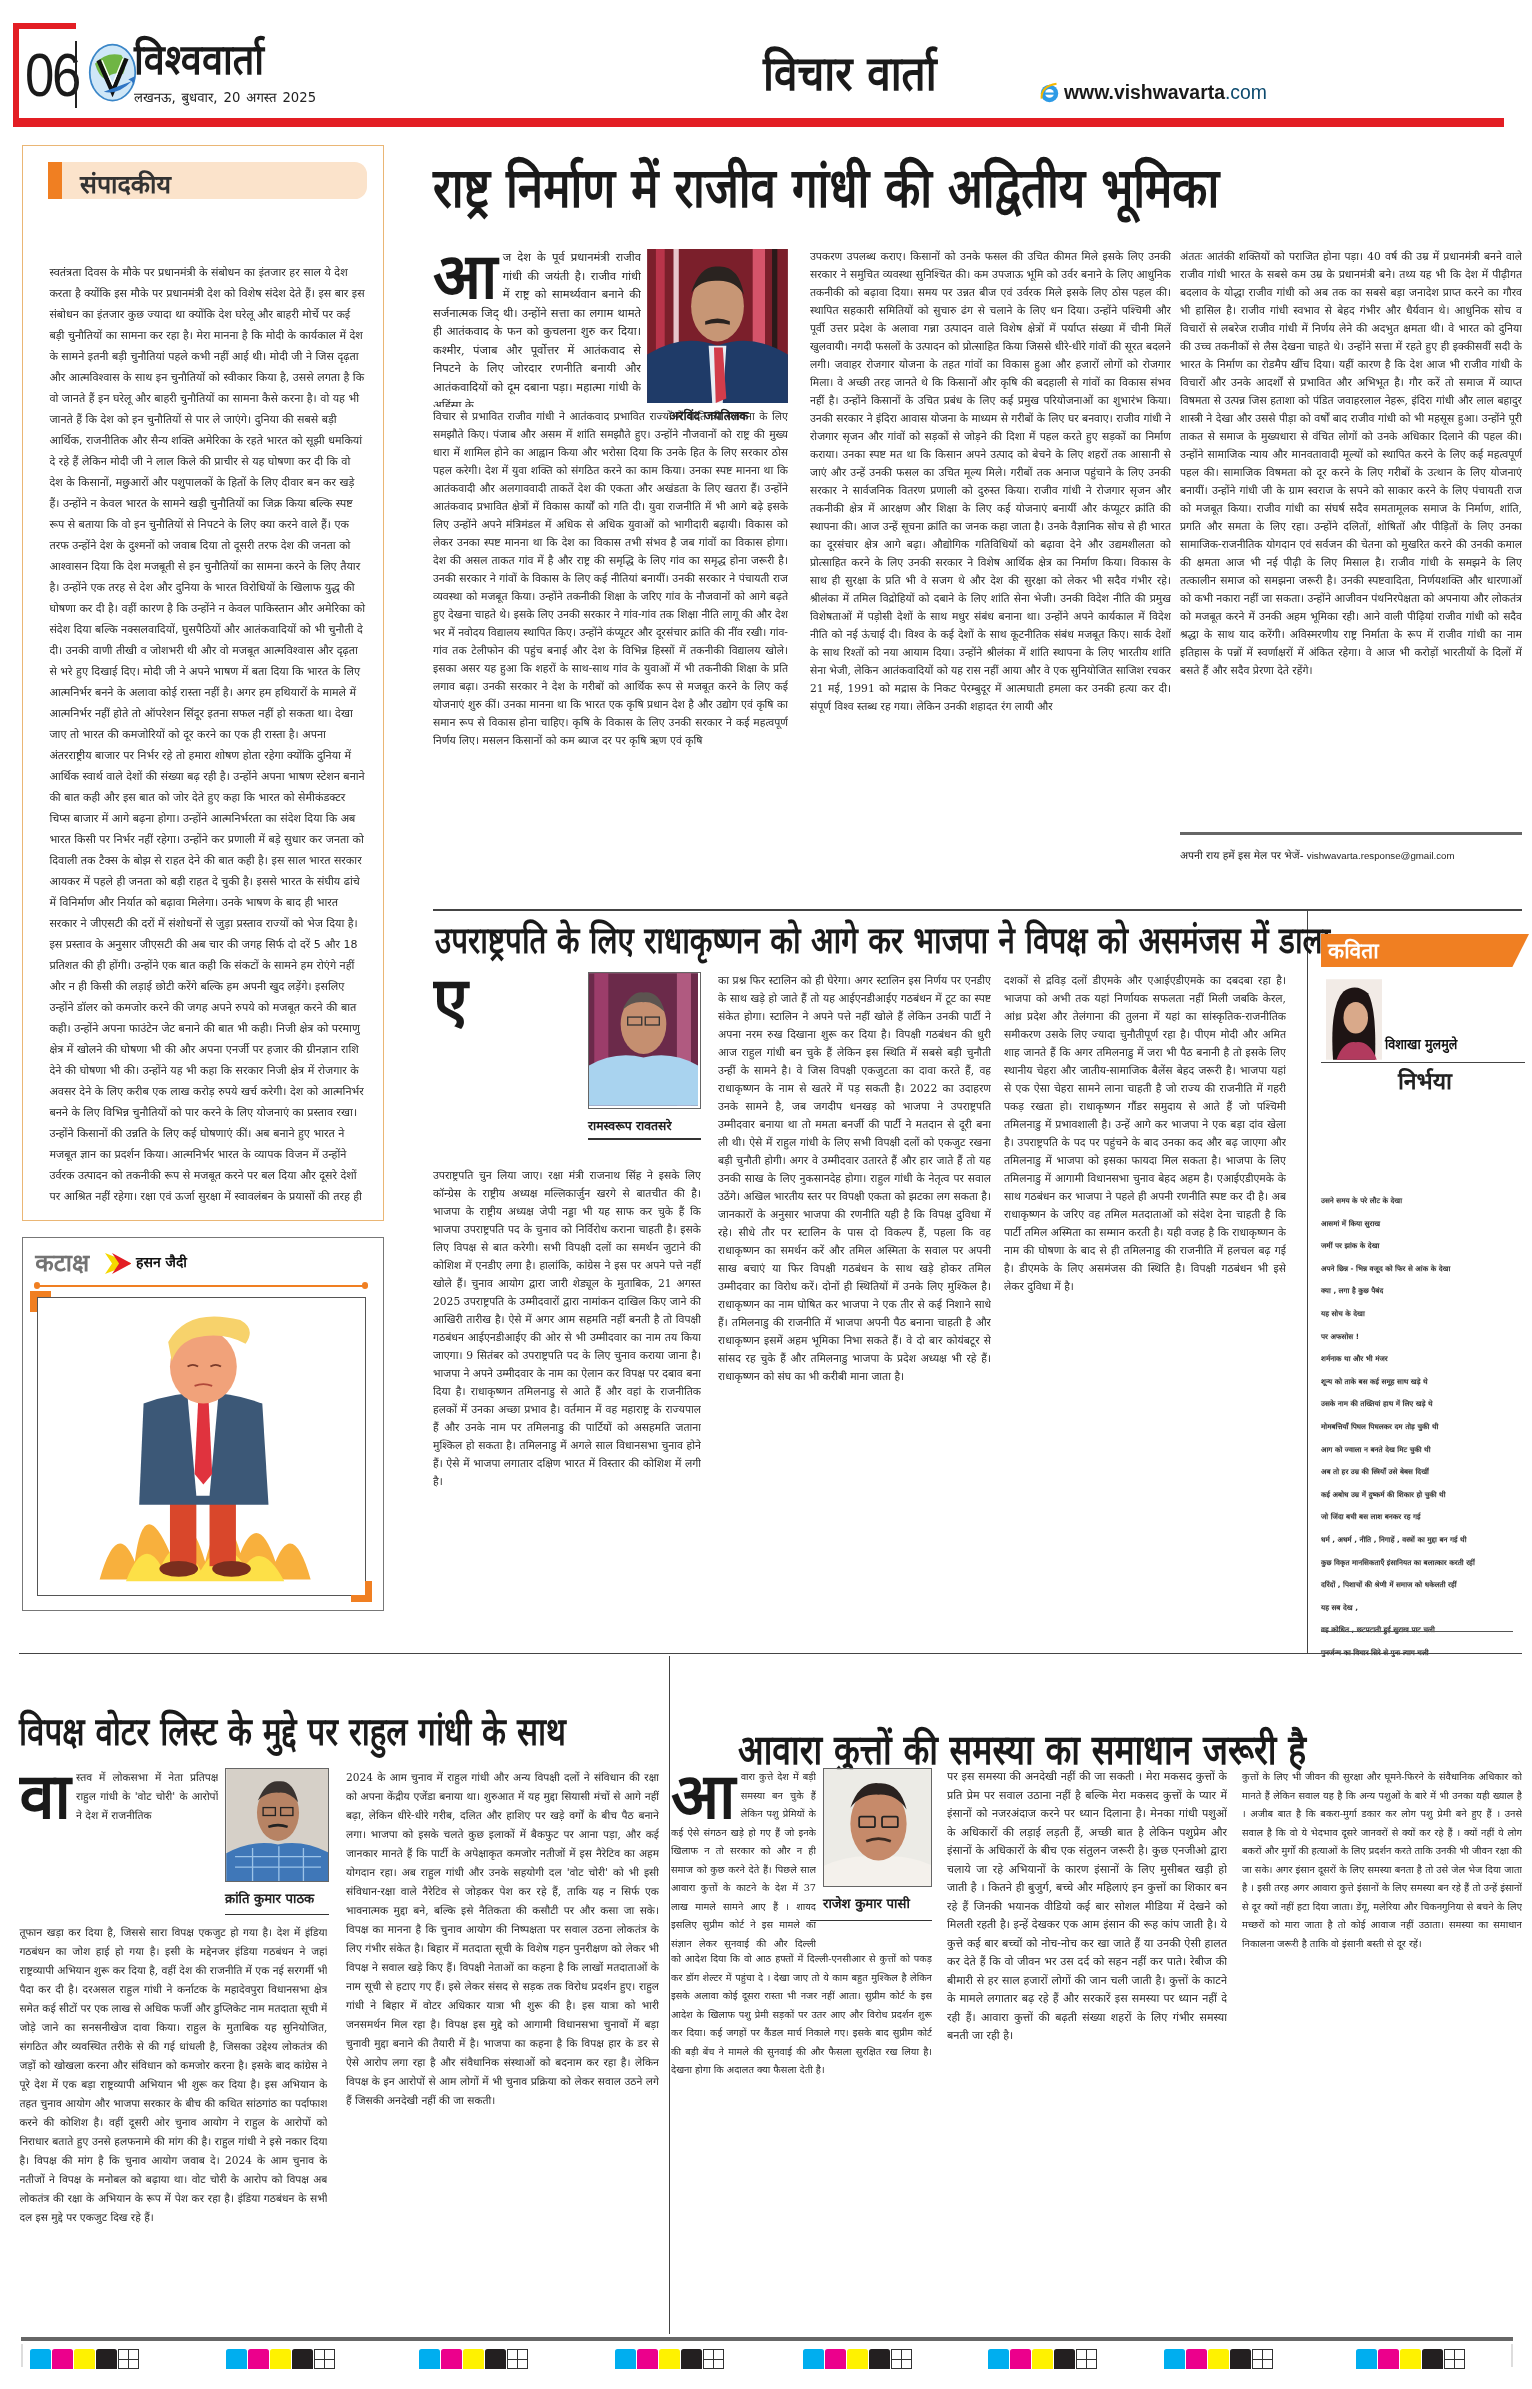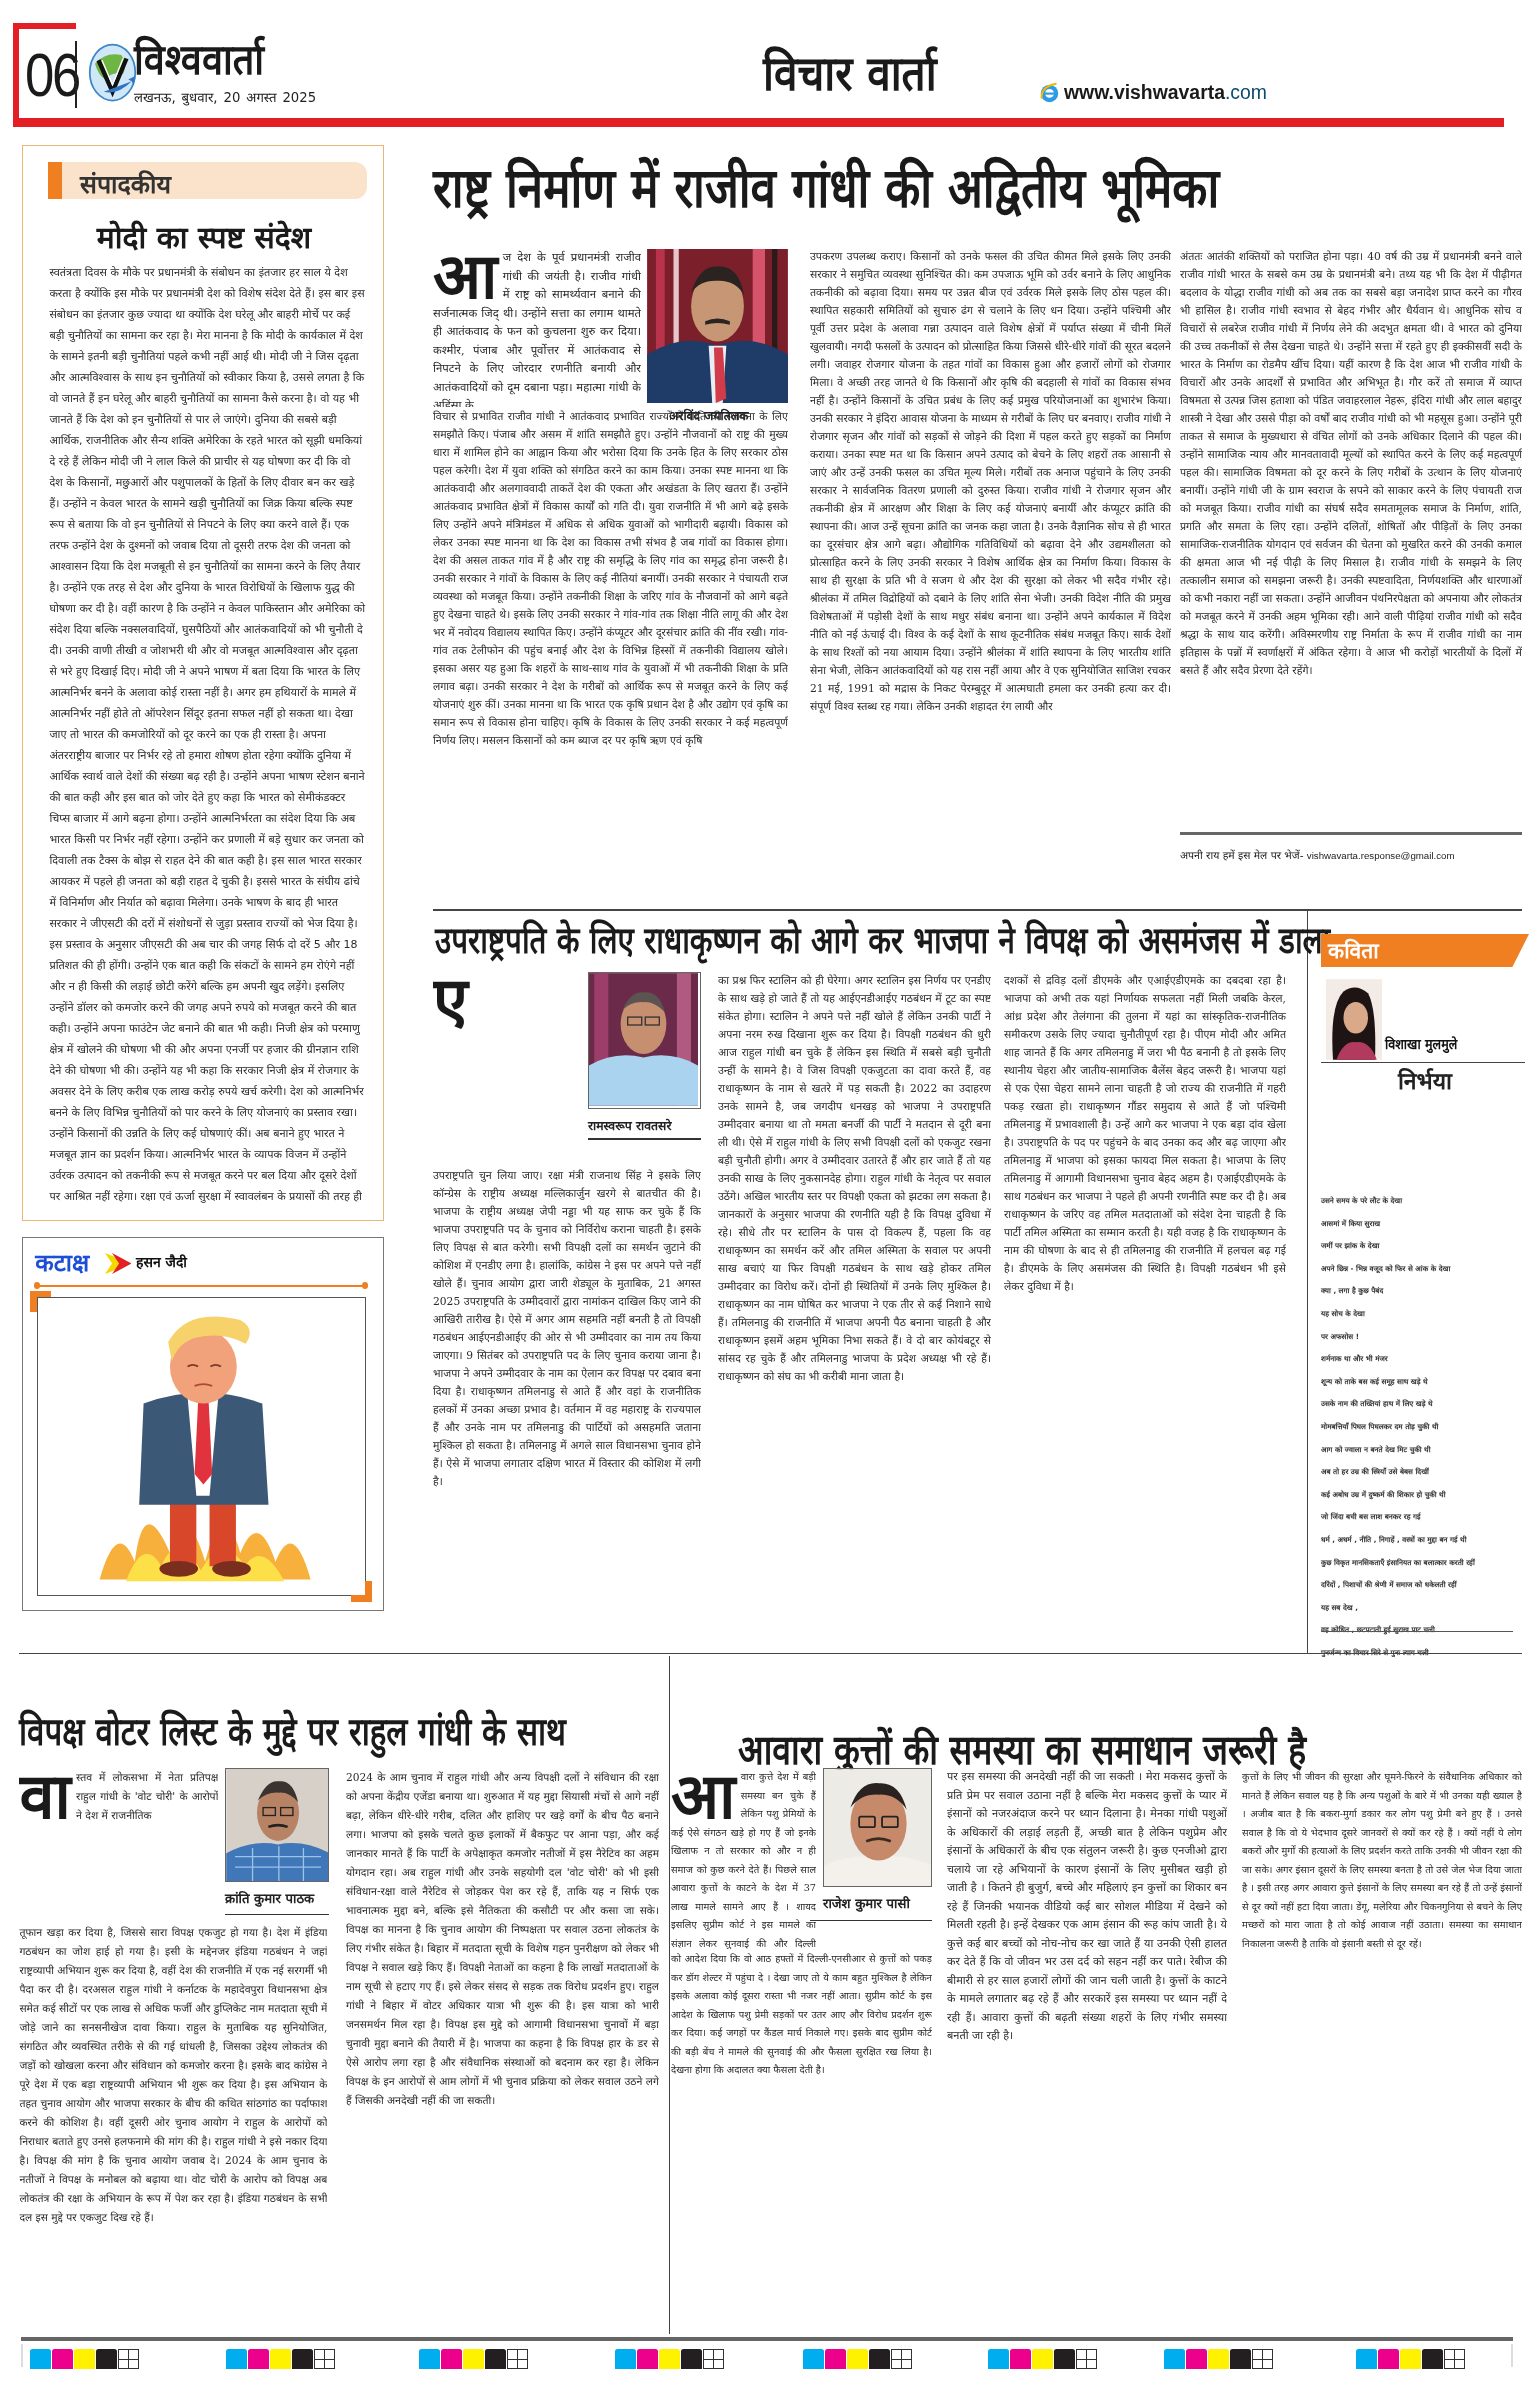--- a/index.html
+++ b/index.html
@@ -25,21 +25,21 @@
   .dropcap { float: left; font-size: 63px; line-height: 53px; font-weight: bold; margin: 1.8px 5.3px 0 0; font-family: "DejaVu Sans", sans-serif; color: #1a1a1a; }
   .editorial-full { position: absolute; left: 22px; top: 145px; width: 362px; height: 1076px; border: 1.8px solid #eab675; }
   .ed-label { position: absolute; left: 25px; top: 16px; width: 319px; height: 37px; background: #fbe3cb; border-radius: 0 12.3px 12.3px 0; padding-left: 28px; }
   .ed-label-bar { position: absolute; left: 0; top: 0; width: 14px; height: 37px; background: #f07f22; }
   .ed-label-text { position: absolute; left: 32px; top: 3.5px; font-size: 25px; font-weight: bold; color: #333; }
   .ed-title { position: absolute; left: 0; top: 70px; width: 362px; text-align: center; font-size: 30px; font-weight: bold; color: #1a1a1a; }
   .ed-body { position: absolute; left: 26.4px; top: 116px; width: 317px; height: 947px; font-family: "DejaVu Sans", sans-serif; font-size: 11px; line-height: 21px; text-align: left; }
 
   
   .cartoon-box { position: absolute; left: 22px; top: 1237px; width: 362px; height: 374px; border: 1.8px solid #777; }
-  .cartoon-label { position: absolute; left: 12.3px; top: 7px; font-size: 24px; font-weight: bold; color: #1d4ed8; }
+  .cartoon-label { position: absolute; left: 12.3px; top: 7px; font-size: 24px; font-weight: bold; color: #737373; }
   .cartoon-arrow { position: absolute; left: 82px; top: 13.2px; width: 26.4px; height: 25px; }
   .cartoonist { position: absolute; left: 113px; top: 14px; font-size: 14px; font-weight: bold; color: #111; }
   .cartoon-rule { position: absolute; left: 12.3px; top: 47px; width: 331px; height: 1.8px; background: #f07f22; }
   .cartoon-rule::before, .cartoon-rule::after { content: ""; position: absolute; top: -2.6px; width: 6.2px; height: 6.2px; border-radius: 50%; background: #f07f22; }
   .cartoon-rule::before { left: -1.8px; } .cartoon-rule::after { right: -1.8px; }
   .cartoon-frame { position: absolute; left: 14px; top: 59px; width: 329px; height: 299px; border: 1.8px solid #555; background: #fff; overflow: hidden; }
   .corner-tl { position: absolute; left: 7px; top: 53px; width: 21px; height: 21px; border-left: 7px solid #f07f22; border-top: 7px solid #f07f22; }
   .corner-br { position: absolute; left: 328px; top: 343px; width: 21px; height: 21px; border-right: 7px solid #f07f22; border-bottom: 7px solid #f07f22; }
 
   
@@ -124,21 +124,20 @@
     <path d="M3 20 Q2 6 20 3" fill="none" stroke="#f5b700" stroke-width="2.2"></path>
   </svg>
   <a class="website"><span>www.vishwavarta</span><span class="tld">.com</span></a>
 </header>
 
 <section class="editorial-full">
   <div class="ed-label">
     <div class="ed-label-bar"></div>
     <div class="ed-label-text">संपादकीय</div>
   </div>
-  <h2 class="ed-title">मोदी का स्पष्ट संदेश</h2>
   <div class="col-text ed-body">स्वतंत्रता दिवस के मौके पर प्रधानमंत्री के संबोधन का इंतजार हर साल ये देश करता है क्योंकि इस मौके पर प्रधानमंत्री देश को विशेष संदेश देते हैं। इस बार इस संबोधन का इंतजार कुछ ज्यादा था क्योंकि देश घरेलू और बाहरी मोर्चे पर कई बड़ी चुनौतियों का सामना कर रहा है। मेरा मानना है कि मोदी के कार्यकाल में देश के सामने इतनी बड़ी चुनौतियां पहले कभी नहीं आई थी। मोदी जी ने जिस दृढ़ता और आत्मविश्वास के साथ इन चुनौतियों को स्वीकार किया है, उससे लगता है कि वो जानते हैं इन घरेलू और बाहरी चुनौतियों का सामना कैसे करना है। वो यह भी जानते हैं कि देश को इन चुनौतियों से पार ले जाएंगे। दुनिया की सबसे बड़ी आर्थिक, राजनीतिक और सैन्य शक्ति अमेरिका के रहते भारत को सूझी धमकियां दे रहे हैं लेकिन मोदी जी ने लाल किले की प्राचीर से यह घोषणा कर दी कि वो देश के किसानों, मछुआरों और पशुपालकों के हितों के लिए दीवार बन कर खड़े हैं। उन्होंने न केवल भारत के सामने खड़ी चुनौतियों का जिक्र किया बल्कि स्पष्ट रूप से बताया कि वो इन चुनौतियों से निपटने के लिए क्या करने वाले हैं। एक तरफ उन्होंने देश के दुश्मनों को जवाब दिया तो दूसरी तरफ देश की जनता को आश्वासन दिया कि देश मजबूती से इन चुनौतियों का सामना करने के लिए तैयार है। उन्होंने एक तरह से देश और दुनिया के भारत विरोधियों के खिलाफ युद्ध की घोषणा कर दी है। वहीं कारण है कि उन्होंने न केवल पाकिस्तान और अमेरिका को संदेश दिया बल्कि नक्सलवादियों, घुसपैठियों और आतंकवादियों को भी चुनौती दे दी। उनकी वाणी तीखी व जोशभरी थी और वो मजबूत आत्मविश्वास और दृढ़ता से भरे हुए दिखाई दिए। मोदी जी ने अपने भाषण में बता दिया कि भारत के लिए आत्मनिर्भर बनने के अलावा कोई रास्ता नहीं है। अगर हम हथियारों के मामले में आत्मनिर्भर नहीं होते तो ऑपरेशन सिंदूर इतना सफल नहीं हो सकता था। देखा जाए तो भारत की कमजोरियों को दूर करने का एक ही रास्ता है। अपना अंतरराष्ट्रीय बाजार पर निर्भर रहे तो हमारा शोषण होता रहेगा क्योंकि दुनिया में आर्थिक स्वार्थ वाले देशों की संख्या बढ़ रही है। उन्होंने अपना भाषण स्टेशन बनाने की बात कही और इस बात को जोर देते हुए कहा कि भारत को सेमीकंडक्टर चिप्स बाजार में आगे बढ़ना होगा। उन्होंने आत्मनिर्भरता का संदेश दिया कि अब भारत किसी पर निर्भर नहीं रहेगा। उन्होंने कर प्रणाली में बड़े सुधार कर जनता को दिवाली तक टैक्स के बोझ से राहत देने की बात कही है। इस साल भारत सरकार आयकर में पहले ही जनता को बड़ी राहत दे चुकी है। इससे भारत के संघीय ढांचे में विनिर्माण और निर्यात को बढ़ावा मिलेगा। उनके भाषण के बाद ही भारत सरकार ने जीएसटी की दरों में संशोधनों से जुड़ा प्रस्ताव राज्यों को भेज दिया है। इस प्रस्ताव के अनुसार जीएसटी की अब चार की जगह सिर्फ दो दरें 5 और 18 प्रतिशत की ही होंगी। उन्होंने एक बात कही कि संकटों के सामने हम रोएंगे नहीं और न ही किसी की लड़ाई छोटी करेंगे बल्कि हम अपनी खुद लड़ेंगे। इसलिए उन्होंने डॉलर को कमजोर करने की जगह अपने रुपये को मजबूत करने की बात कही। उन्होंने अपना फाउंटेन जेट बनाने की बात भी कही। निजी क्षेत्र को परमाणु क्षेत्र में खोलने की घोषणा भी की और अपना एनर्जी पर हजार की ग्रीनज्ञान राशि देने की घोषणा भी की। उन्होंने यह भी कहा कि सरकार निजी क्षेत्र में रोजगार के अवसर देने के लिए करीब एक लाख करोड़ रुपये खर्च करेगी। देश को आत्मनिर्भर बनने के लिए विभिन्न चुनौतियों को पार करने के लिए योजनाएं का प्रस्ताव रखा। उन्होंने किसानों की उन्नति के लिए कई घोषणाएं कीं। अब बनाने हुए भारत ने मजबूत ज्ञान का प्रदर्शन किया। आत्मनिर्भर भारत के व्यापक विजन में उन्होंने उर्वरक उत्पादन को तकनीकी रूप से मजबूत करने पर बल दिया और दूसरे देशों पर आश्रित नहीं रहेगा। रक्षा एवं ऊर्जा सुरक्षा में स्वावलंबन के प्रयासों की तरह ही खाद्य सुरक्षा के लिए उर्वरक में भी आत्मनिर्भरता जरूरी है। अमेरिका भारत को लगातार टैरिफ वॉर से डराने की कोशिश कर रहा है लेकिन मोदी जी ने लाल किले से बता दिया कि भारत किसी से डरने वाला नहीं है।</div>
 </section>
 
 <section class="cartoon-box">
   <div class="cartoon-label">कटाक्ष</div>
   <svg class="cartoon-arrow" viewBox="0 0 30 28">
     <polygon points="0,2 30,14 0,26 8,14" fill="#f5d800"></polygon>
     <polygon points="8,2 30,14 8,26 16,14" fill="#e31e24"></polygon>
   </svg>
   <div class="cartoonist">हसन जैदी</div>

